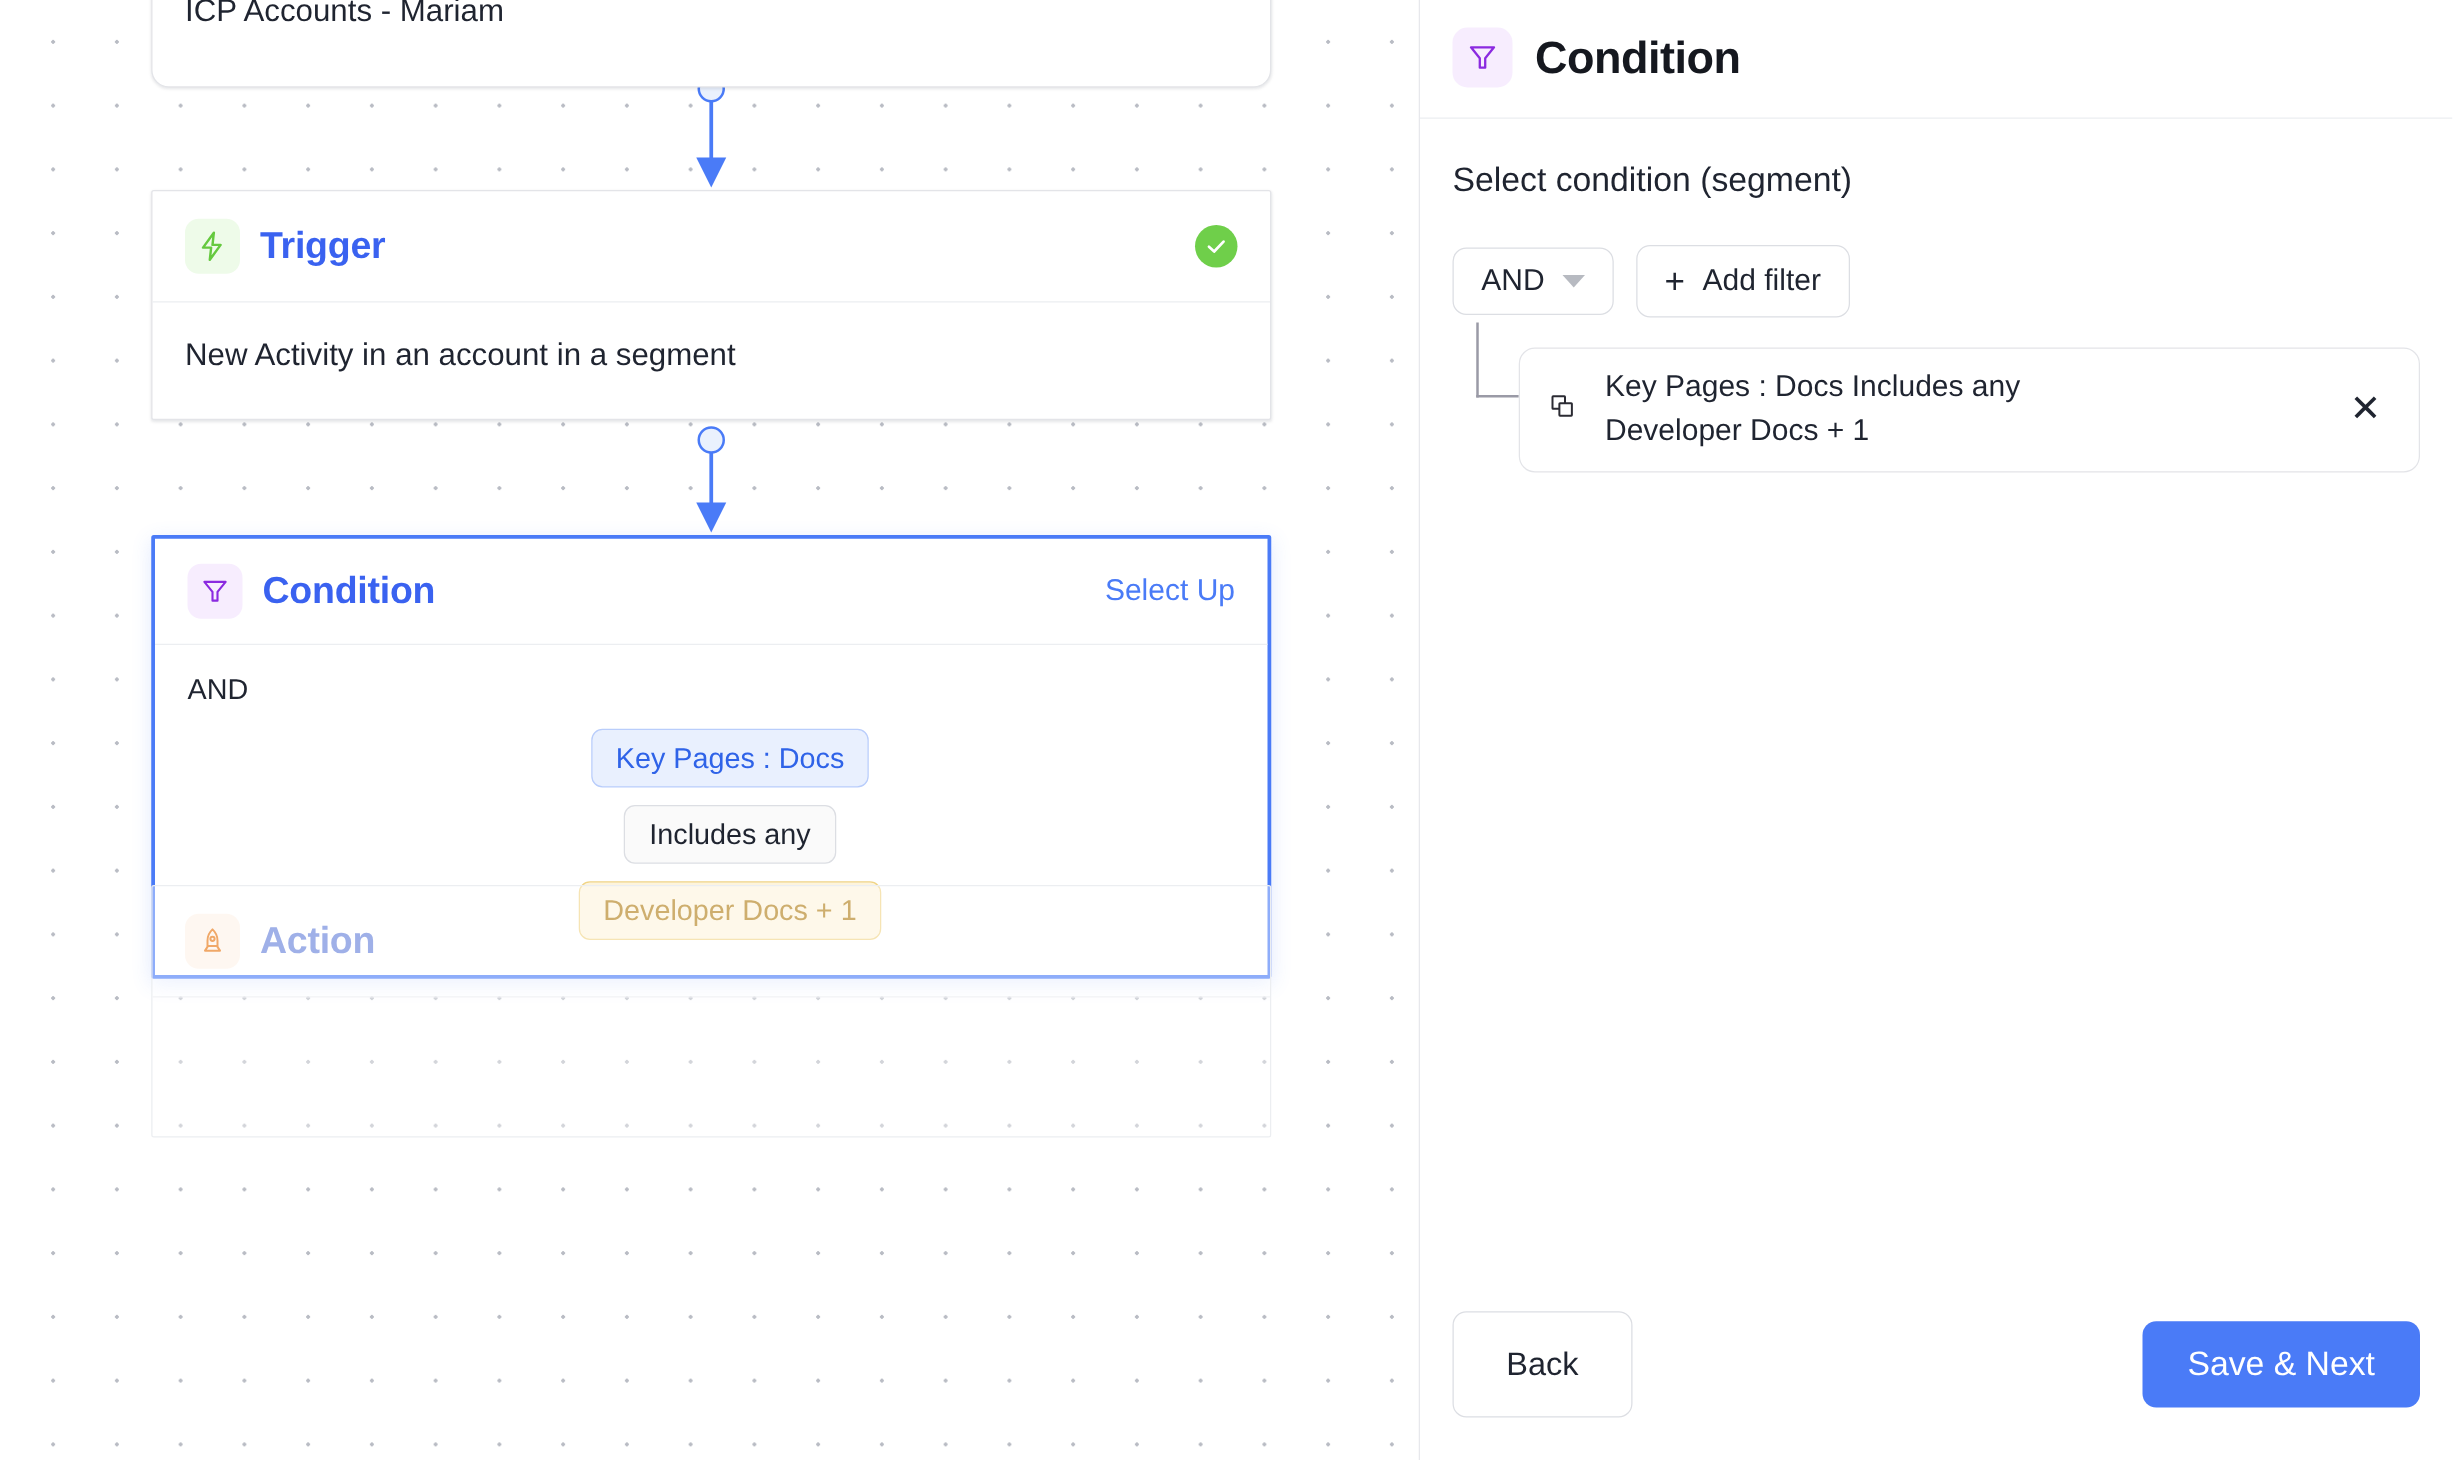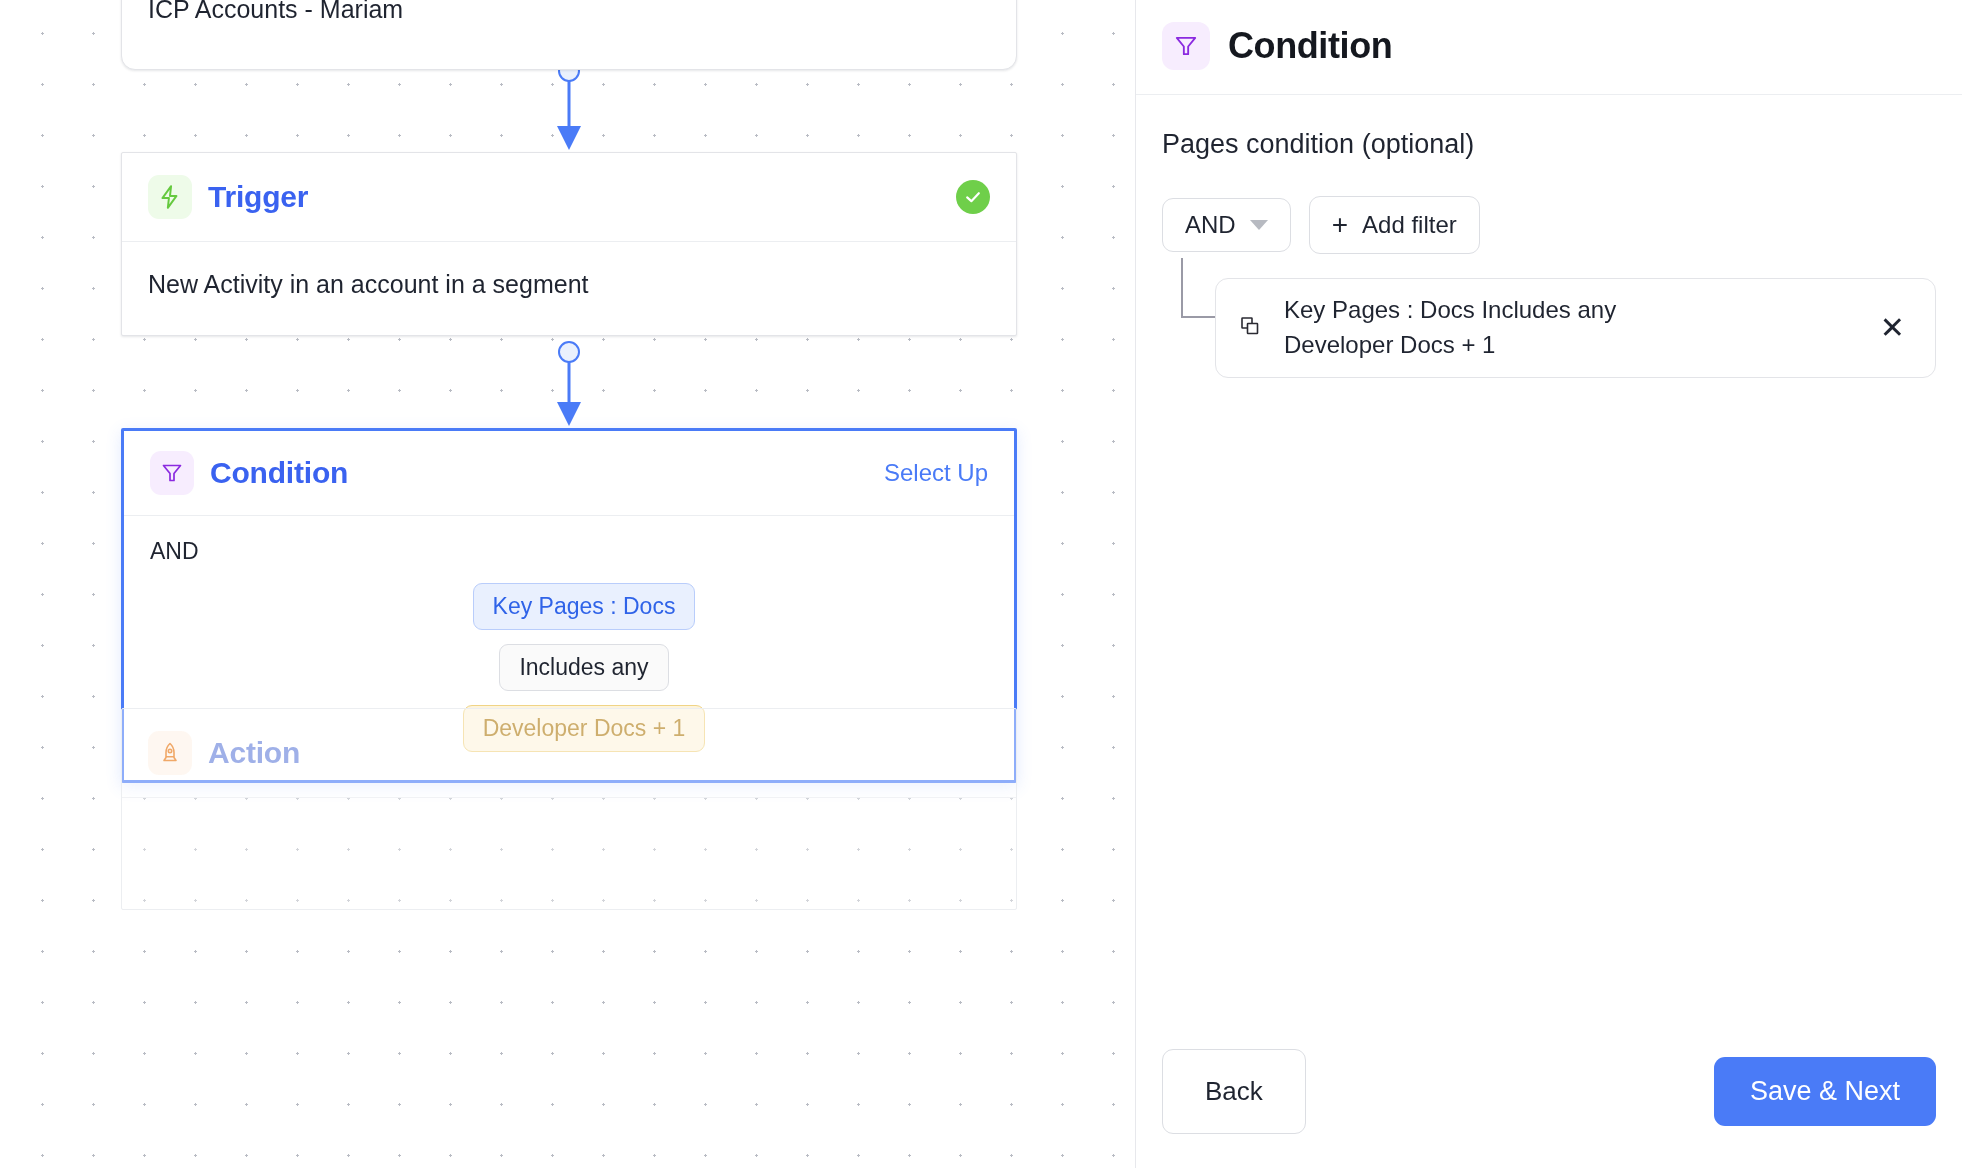--- a/index.html
+++ b/index.html
@@ -337,21 +337,21 @@
     <div class="panel-head">
       <span class="icon-box purple">
         <svg width="26" height="26" viewBox="0 0 24 24" fill="none" stroke="#8b2ae0" stroke-width="1.7" stroke-linejoin="round" stroke-linecap="round">
           <path d="M3.5 4.5 h17 L14 12.5 v7 h-4 v-7 z"></path>
         </svg>
       </span>
       <span class="panel-title">Condition</span>
     </div>
 
     <div class="panel-content">
-      <div class="panel-subtitle">Pages condition (optional)</div>
+      <div class="panel-subtitle">Select condition (segment)</div>
 
       <div class="filter-toolbar">
         <button class="btn-outline">
           <span>AND</span>
           <span class="caret-down"></span>
         </button>
         <button class="btn-outline">
           <span class="plus-glyph">+</span>
           <span>Add filter</span>
         </button>

